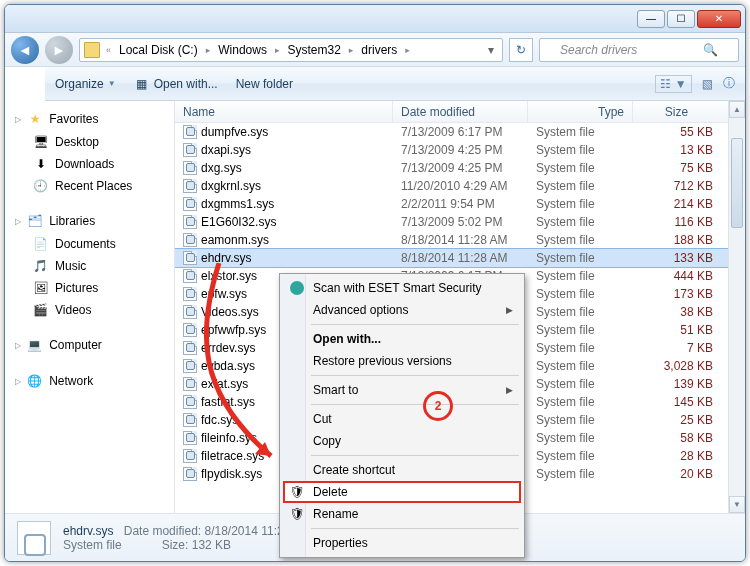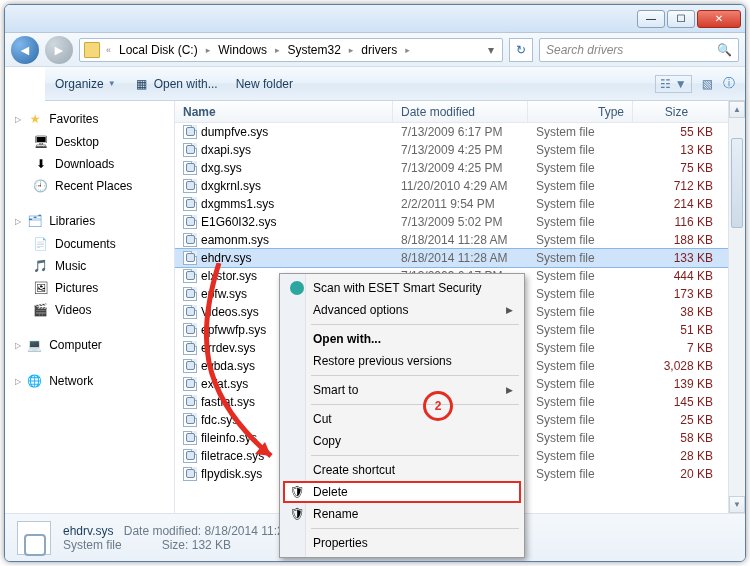--- a/index.html
+++ b/index.html
@@ -16,21 +16,21 @@
 .navbar { height: 34px; background: linear-gradient(#f5f9fd,#e7eff7); display: flex; align-items: center; padding: 0 6px; gap: 6px; border-bottom: 1px solid #d3dde7; }
 .navbtn { width: 28px; height: 28px; border-radius: 14px; background: radial-gradient(circle at 30% 30%, #7fb7ec, #2f6aa8); display:flex; align-items:center; justify-content:center; color:#fff; font-size:14px; }
 .navbtn.fwd { background: radial-gradient(circle at 30% 30%, #cfd8df, #9ca9b4); }
 .addrbox { flex: 1; height: 24px; border: 1px solid #abc0d4; background: #fff; border-radius: 2px; display: flex; align-items: center; padding: 0 4px; gap: 4px; }
 .addrbox .folder-ico { width:16px; height:16px; background:#f6d87b; border:1px solid #c8a93e; border-radius:1px; }
 .addrbox .crumb { color:#000; padding:0 2px; }
 .addrbox .sep { color:#888; font-size:9px; padding:0 2px; }
 .addrbox .tail { flex:1; }
 .addrbox .drop { color:#666; padding:0 4px; }
 .refresh { width:24px; height:24px; border:1px solid #abc0d4; background:#fff; display:flex; align-items:center; justify-content:center; color:#2f6aa8; }
-.searchbox { width: 200px; height:24px; border:1px solid #abc0d4; background:#fff; border-radius:2px; display:flex; align-items:center; padding:0 6px; color:#888; font-style: italic; }
+.searchbox { width: 200px; height:24px; border:1px solid #abc0d4; background:#fff; border-radius:2px; display:flex; align-items:center; padding:0 20px; color:#888; font-style: italic; }
 .searchbox .sicon { margin-left:auto; font-style:normal; color:#4a78a4; }
 
 .toolbar { height: 34px; background: linear-gradient(#f7fbff,#e8f1fa 48%, #dde9f4 52%, #eaf2fb); display:flex; align-items:center; padding:0 10px; gap:18px; border-bottom:1px solid #c9d6e2; color:#1a3c5a;margin-left:40px; }
 .toolbar .tbtn { display:flex; align-items:center; gap:4px; }
 .toolbar .tbtn .dd { font-size:8px; color:#5a7fa0; }
 .toolbar .right { margin-left:auto; display:flex; align-items:center; gap:10px; color:#5a7fa0; }
 .toolbar .viewbox { border:1px solid #b8c9d9; padding:1px 4px; display:flex; gap:4px; }
 
 .body { display:flex; height: calc(100% - 28px - 34px - 34px - 48px); }
 .sidebar { width: 170px; border-right:1px solid #e0e6ec; padding:6px 4px; overflow:hidden; }
@@ -39,21 +39,21 @@
 .sideitem { display:flex; align-items:center; gap:6px; padding:3px 6px 3px 24px; }
 .ico { width:16px; height:16px; display:inline-flex; align-items:center; justify-content:center; }
 .star { color:#f6c244; }
 .lib { color:#3b7fc2; }
 .comp { color:#3b7fc2; }
 .net { color:#3b7fc2; }
 
 .main { flex:1; position:relative; overflow:hidden; }
 .cols { display:flex; height:22px; border-bottom:1px solid #e4e9ef; background:linear-gradient(#fdfefe,#f1f5f9); color:#3a5a78; }
 .col { padding:4px 8px; border-right:1px solid #e4e9ef; display:flex; align-items:center; }
-.col.name { width:218px;font-weight:bold; } .col.date { width:135px; } .col.type { width:105px;justify-content:flex-end; } .col.size { flex:1; justify-content:center; padding-right:32px; }
+.col.name { width:218px; } .col.date { width:135px; } .col.type { width:105px;justify-content:flex-end; } .col.size { flex:1; justify-content:center; padding-right:32px; }
 
 .rows { position:relative; }
 .row { display:flex; height:18px; align-items:center; }
 .row.sel { background: #cfe4fa; outline:1px solid #8ab7e6; }
 .cell { padding:0 8px; overflow:hidden; white-space:nowrap; text-overflow:ellipsis; }
 .cell.name { width:218px; display:flex; align-items:flex-start; gap:4px; }
 .cell.date { width:135px; color:#666; }
 .cell.type { width:105px; color:#666; }
 .cell.size { flex:1; text-align:right; padding-right:32px; color:#7f1d1d; }
 .fico { width:14px; height:14px; background:#fff; border:1px solid #9bb1c5; position:relative; }

